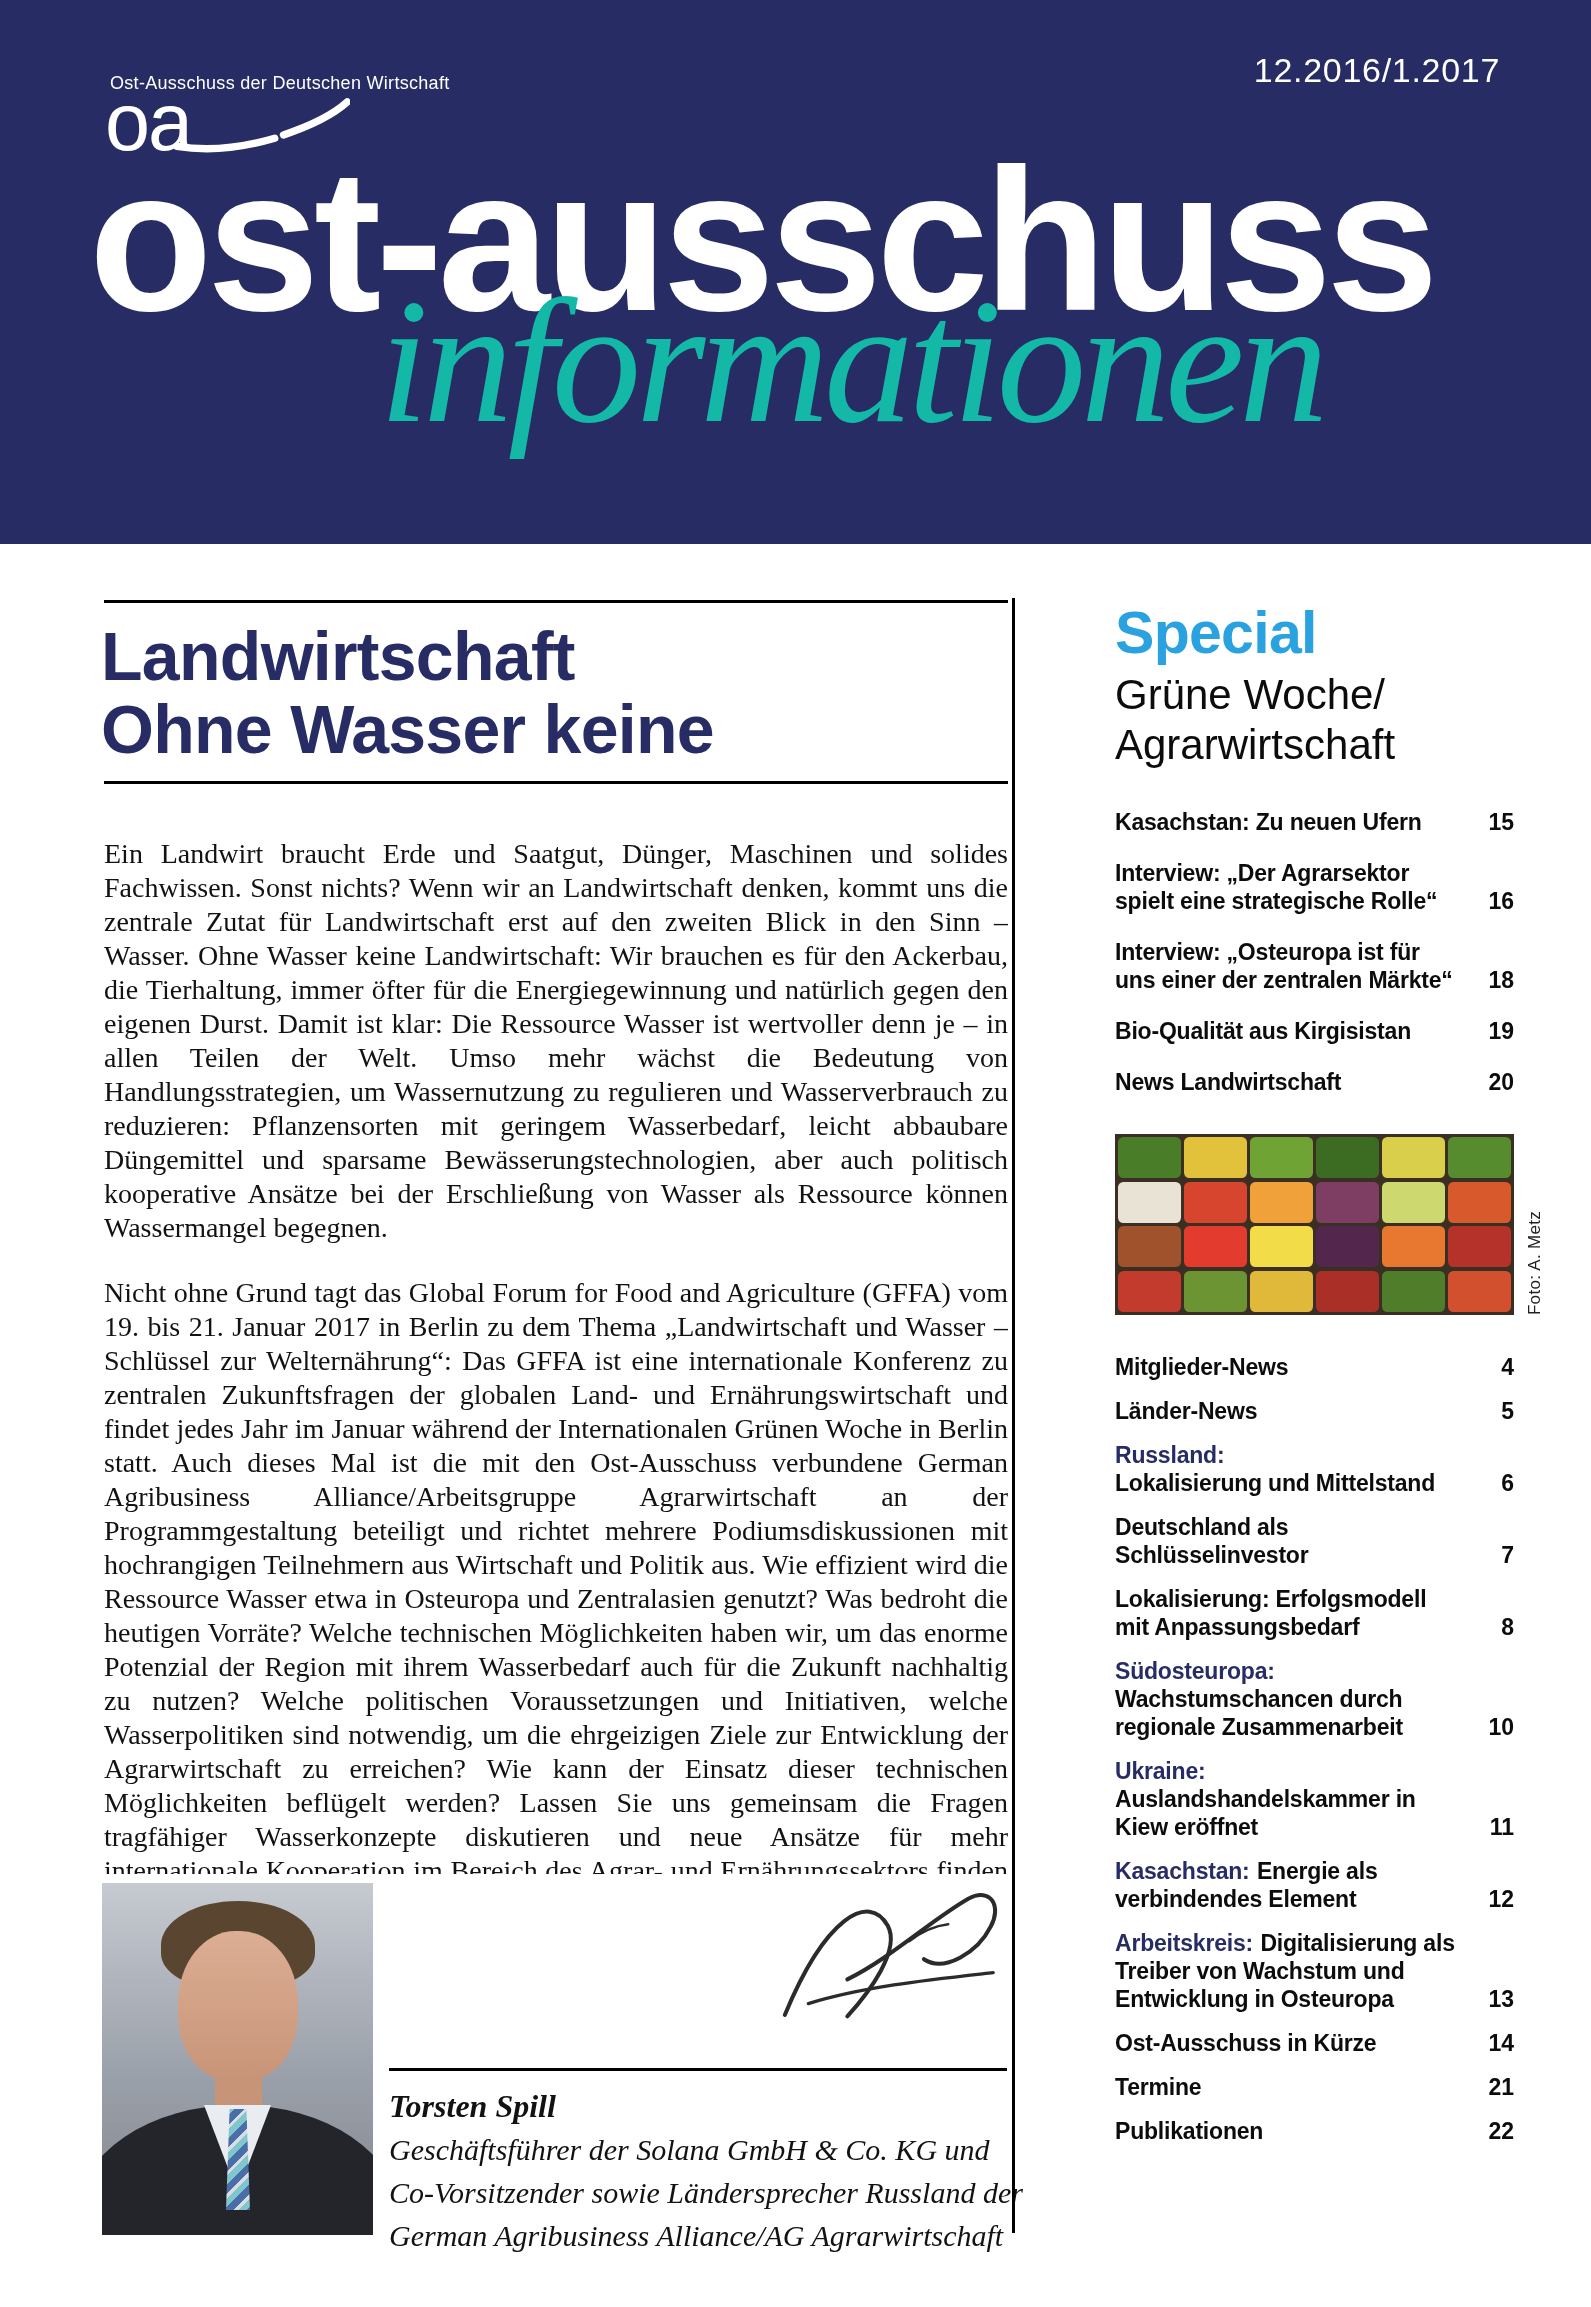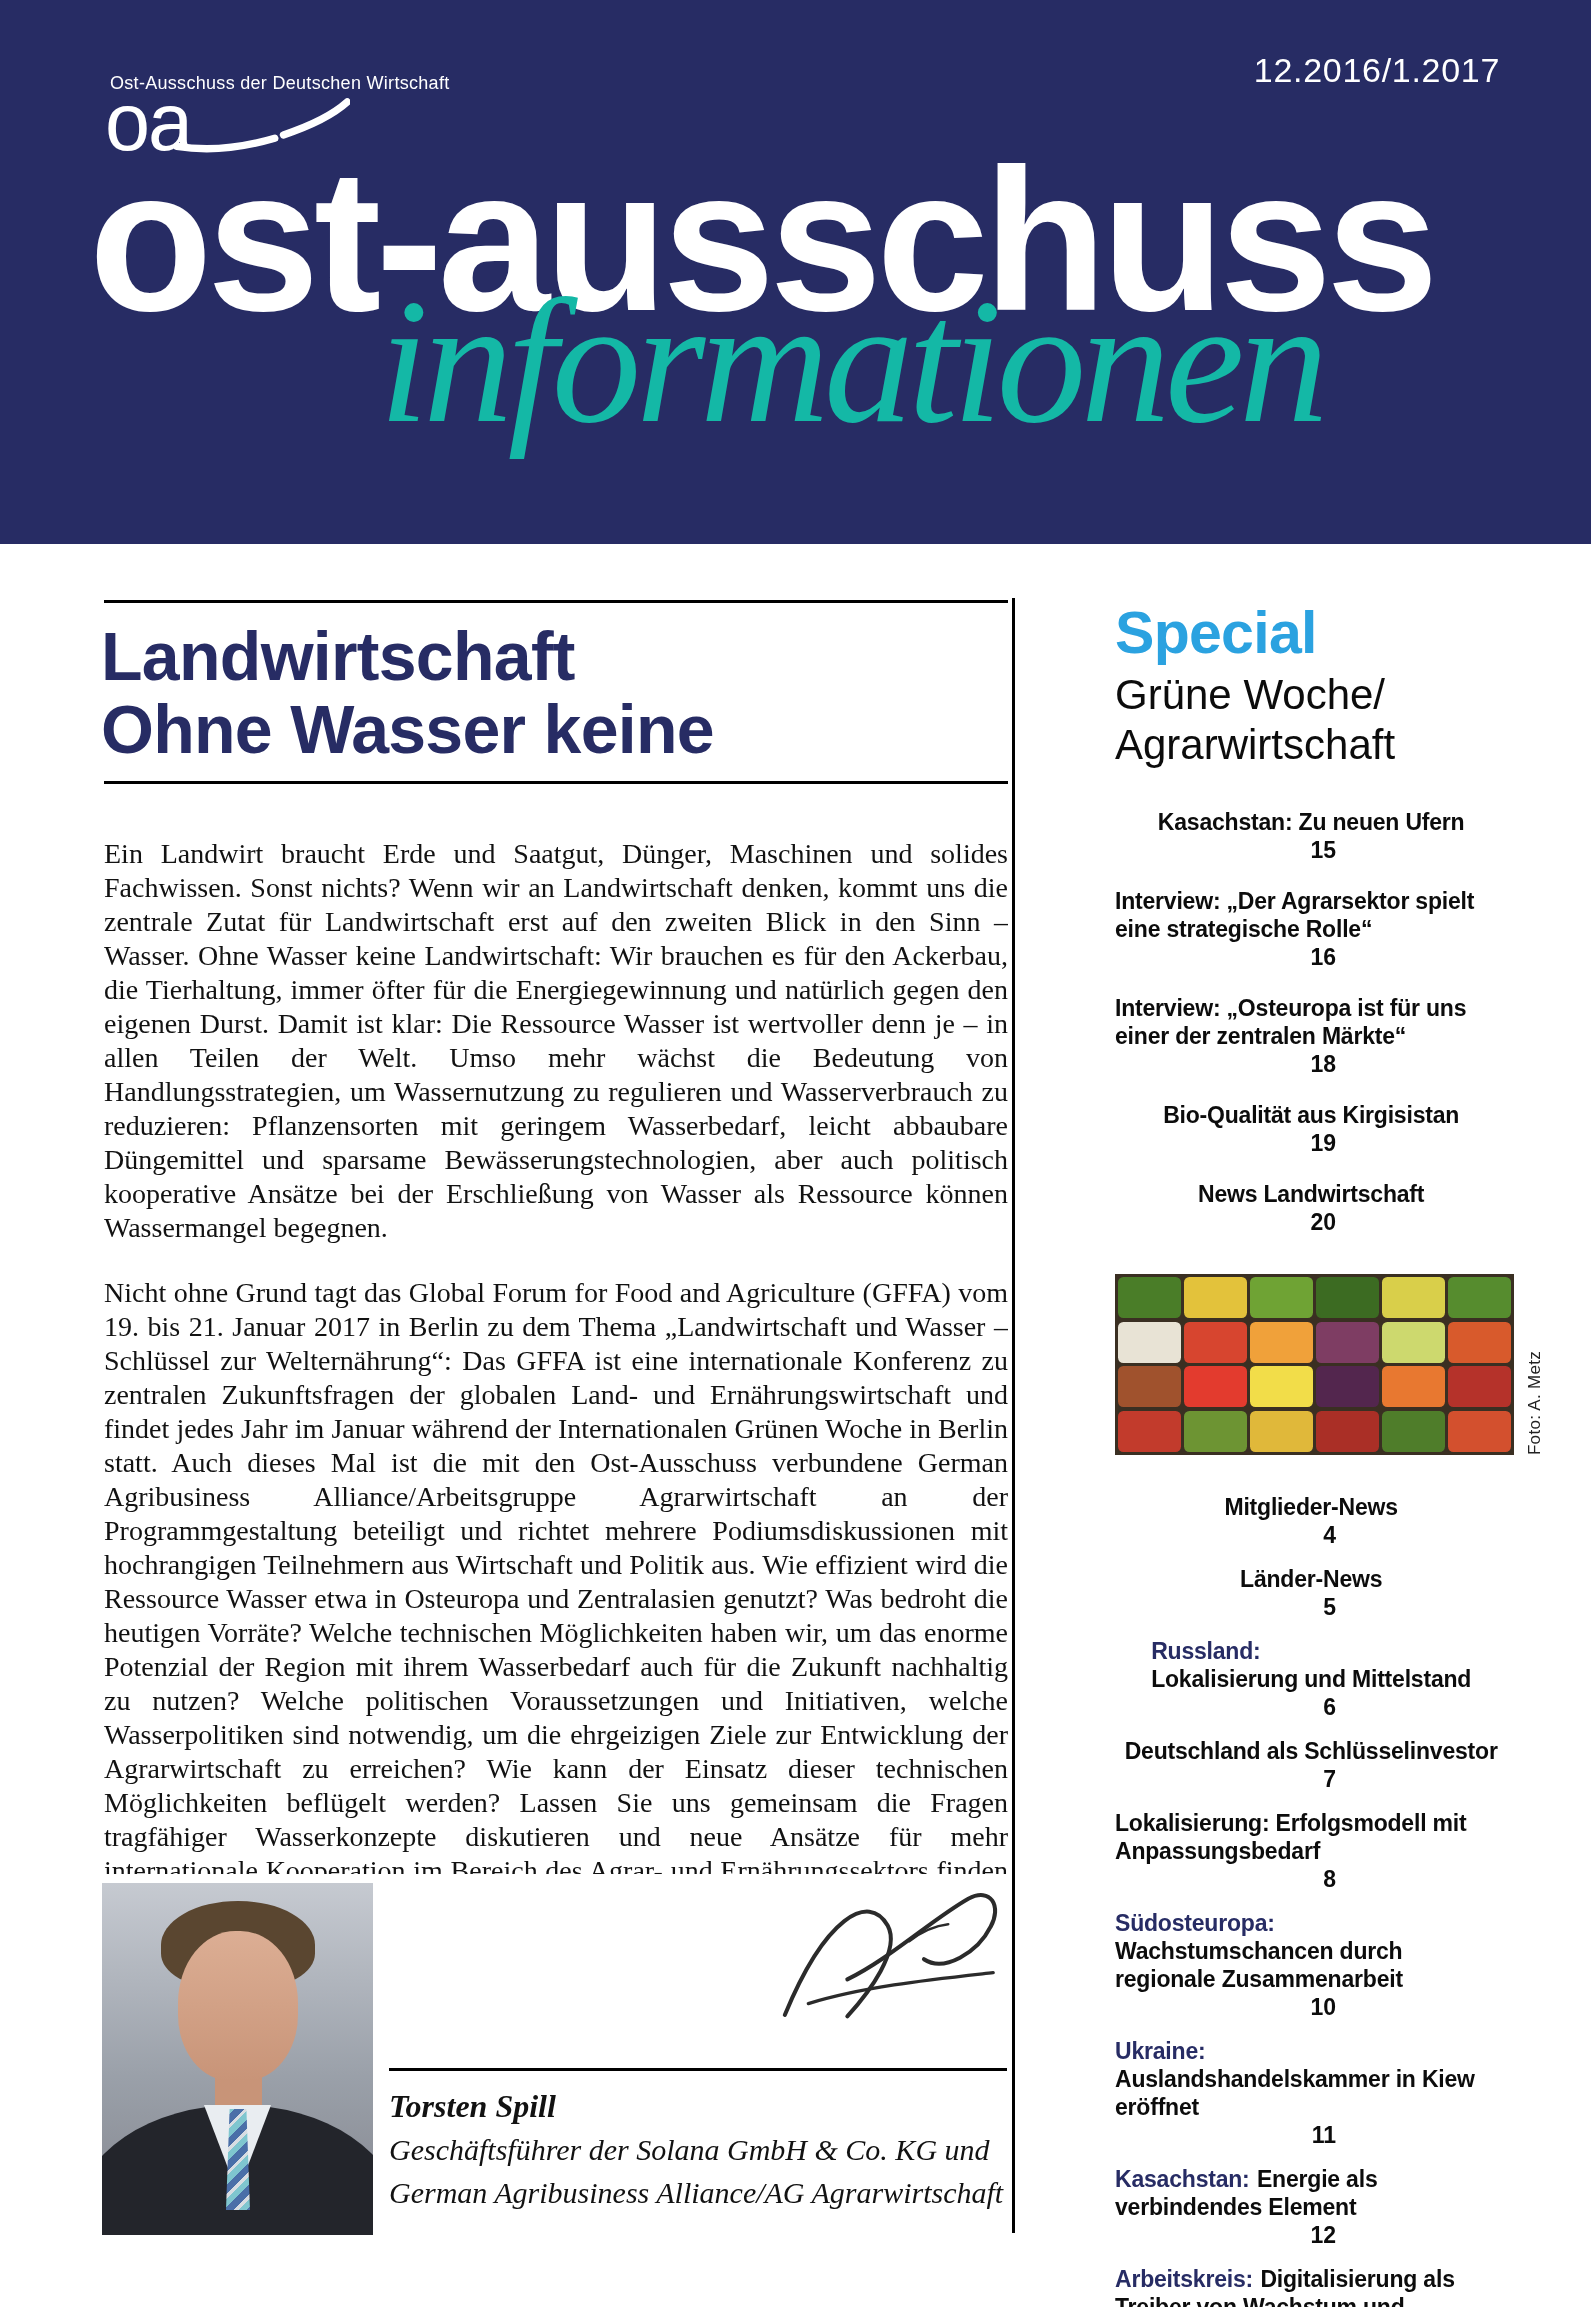--- a/index.html
+++ b/index.html
@@ -49,21 +49,21 @@
   #rule-caption{left:389px;top:2068px;width:618px;height:3.4px;}
   .caption{position:absolute;left:389px;top:2085px;font-family:"Liberation Serif",serif;
            font-style:italic;color:#121212;font-size:30px;line-height:43px;}
   .caption .author-name{font-weight:bold;font-size:32px;}
   
   #vrule{left:1012px;top:598px;width:3.4px;height:1635px;}
   .sidebar{position:absolute;left:1115px;top:602px;width:399px;}
   .special-label{color:#2ba2e0;font-size:59px;font-weight:bold;line-height:1.06;letter-spacing:-0.7px;}
   .special-topic{color:#0c0c0c;font-size:42px;font-weight:normal;line-height:50px;margin-top:5.4px;}
   .toc{margin-top:38px;}
-  .toc-item{display:flex;align-items:center;margin-bottom:23px;flex-direction:column;}
+  .toc-item{display:flex;align-items:flex-end;margin-bottom:23px;}
   .toc-contents .toc-item{margin-bottom:16px;}
   .toc-text{flex:1;font-size:23px;font-weight:bold;line-height:28px;letter-spacing:-0.2px;color:#0c0c0c;padding-right:6.7px;}
   .toc-page{width:43px;text-align:right;font-size:23px;font-weight:bold;color:#0c0c0c;line-height:28px;}
   .toc-prefix{color:#272c64;}
   .toc-prefix.own-line{display:block;}
   .toc-prefix:not(.own-line):not(:empty){margin-right:7.4px;}
   .toc-prefix:empty{display:none;}
   
   .produce-photo{position:relative;margin-top:38px;width:399px;height:181px;background:#3a2f22;
                  display:grid;grid-template-columns:repeat(6,1fr);grid-template-rows:repeat(4,1fr);
@@ -124,20 +124,21 @@
       <path d="M118 152 C 180 122, 245 62, 298 32 C 332 14, 348 44, 331 74 C 312 112, 262 142, 232 122" stroke-width="6"></path>
       <path d="M60 188 C 145 162, 245 152, 335 142" stroke-width="5"></path>
       <path d="M210 95 C 230 80, 250 72, 268 70" stroke-width="4"></path>
     </g>
   </svg>
 
   <div id="rule-caption" class="rule"></div>
   <div class="caption">
     <div class="author-name">Torsten Spill</div>
     <div>Geschäftsführer der Solana GmbH &amp; Co. KG und</div>
+    <div>Co-Vorsitzender sowie Ländersprecher Russland der</div>
     <div>German Agribusiness Alliance/AG Agrarwirtschaft</div>
   </div>
 
   <div id="vrule" class="rule"></div>
 
   <div class="sidebar">
     <div class="special-label">Special</div>
     <div class="special-topic">
       <div>Grüne Woche/</div>
       <div>Agrarwirtschaft</div>

